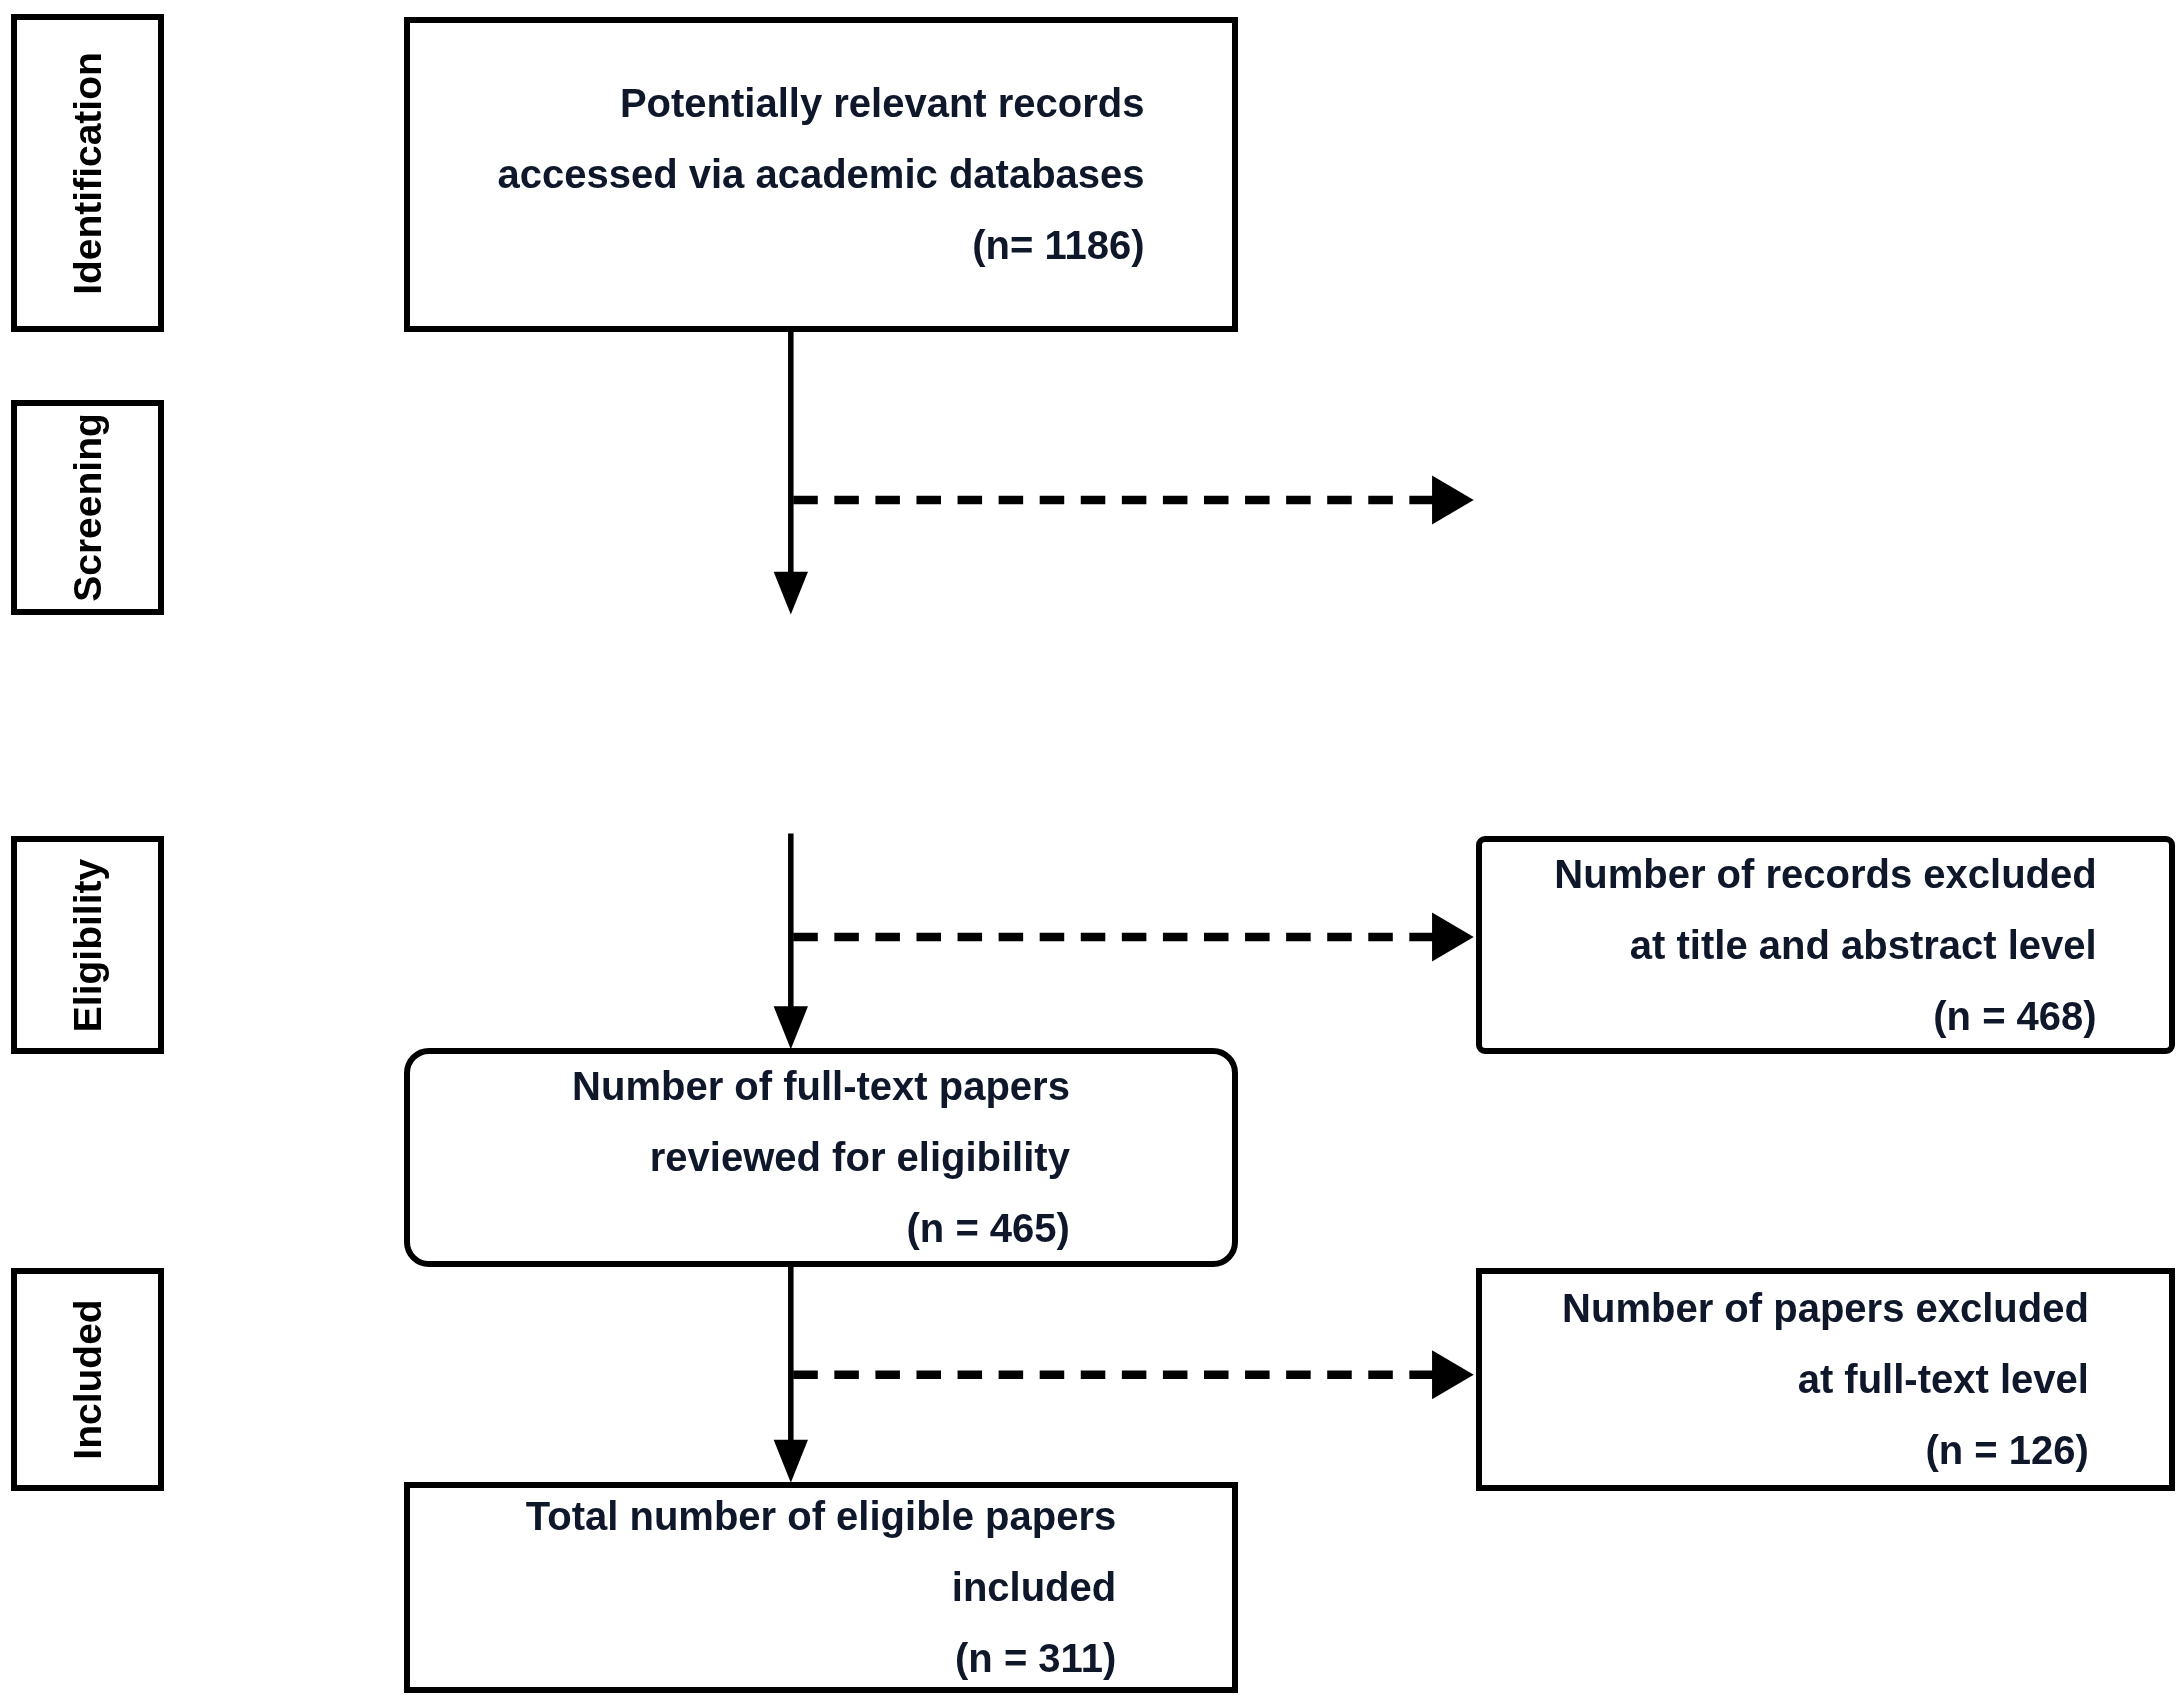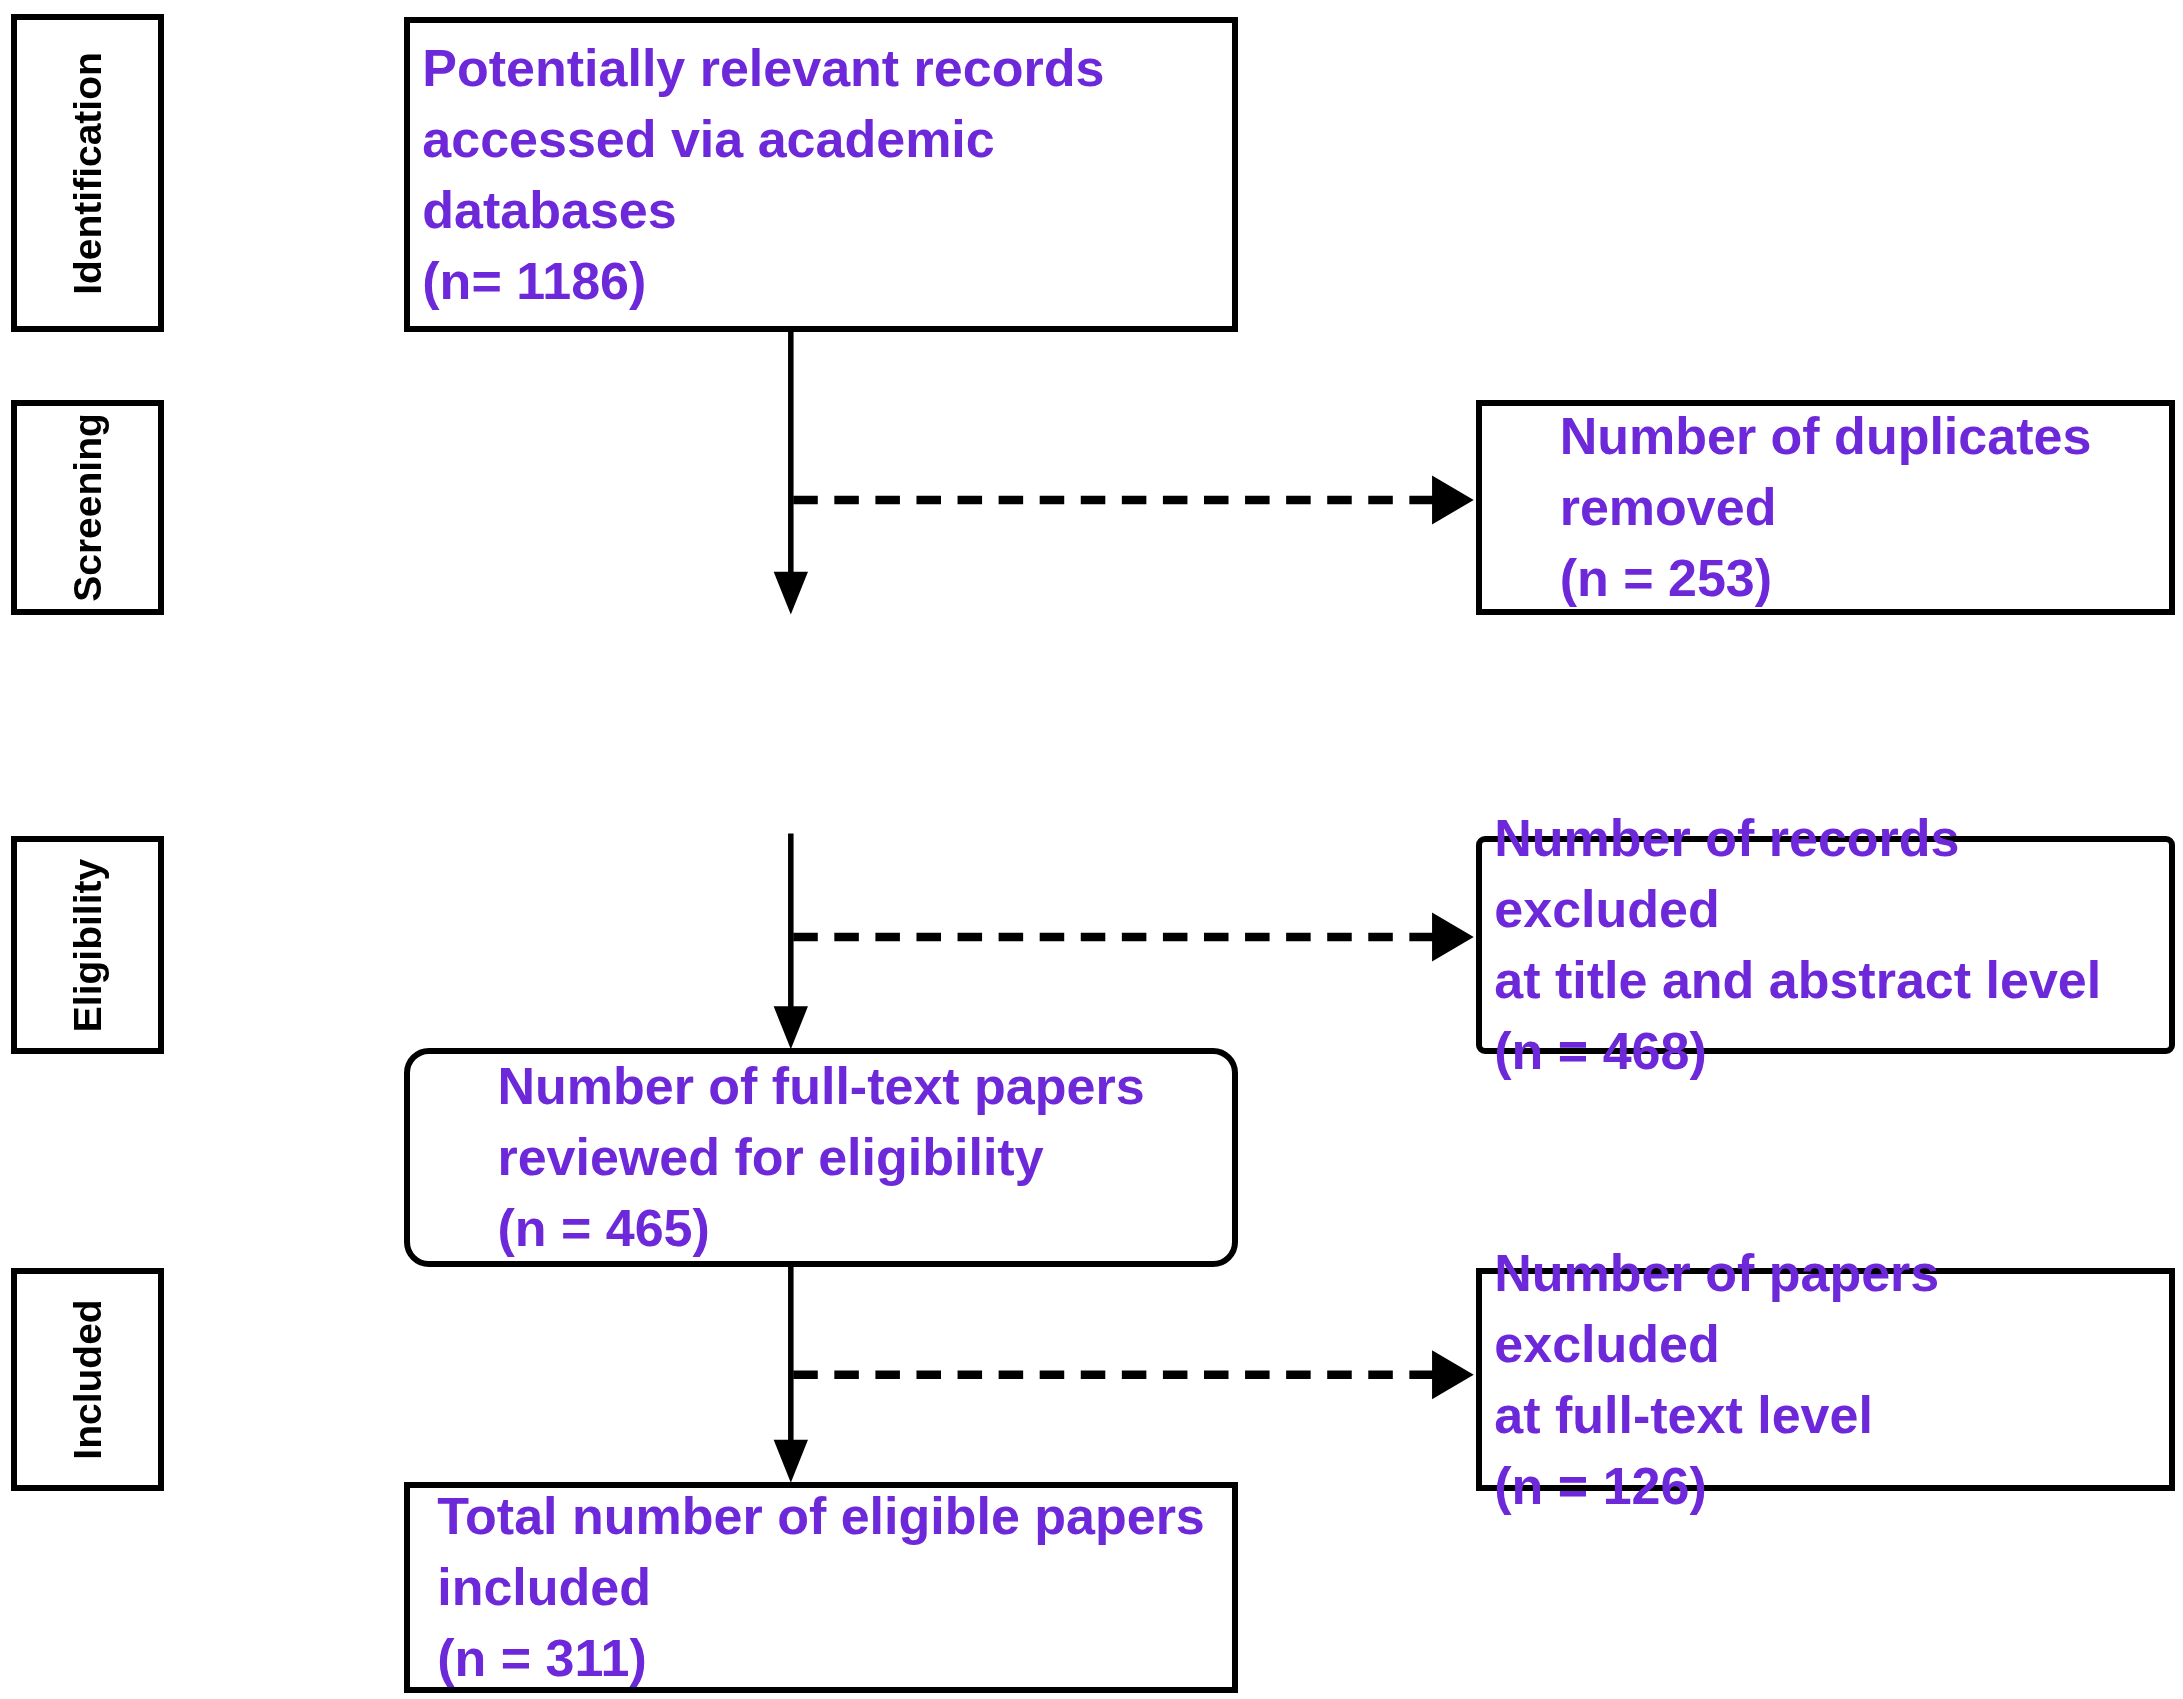--- a/index.html
+++ b/index.html
@@ -18,24 +18,24 @@
     position: absolute;
     box-sizing: border-box;
     border: 6.1px solid #000000;
     background: #ffffff;
     display: flex;
     align-items: center;
     justify-content: center;
   }
   .box-text {
     white-space: pre-line;
-    text-align: left;
-    color: #6d28d9;
+    text-align: right;
+    color: #0f172a;
     font-weight: bold;
-    font-size: 52px;
+    font-size: 40px;
     line-height: 71px;
     padding: 4.9px 12.3px;
   }
   .stage .stage-text {
     white-space: nowrap;
     transform: rotate(-90deg);
     color: #000000;
     font-weight: bold;
     font-size: 39px;
     line-height: 39px;
@@ -92,25 +92,20 @@
     <div class="box-text">Number of full-text papers
 reviewed for eligibility
 (n = 465)</div>
   </div>
   <div class="box mainbox" id="flow-box-4">
     <div class="box-text">Total number of eligible papers
 included
 (n = 311)</div>
   </div>
 
-  <div class="box sidebox" id="excl-box-1">
-    <div class="box-text">Number of duplicates
-removed
-(n = 253)</div>
-  </div>
   <div class="box sidebox" id="excl-box-2">
     <div class="box-text">Number of records excluded
 at title and abstract level
 (n = 468)</div>
   </div>
   <div class="box sidebox" id="excl-box-3">
     <div class="box-text">Number of papers excluded
 at full-text level
 (n = 126)</div>
   </div>

